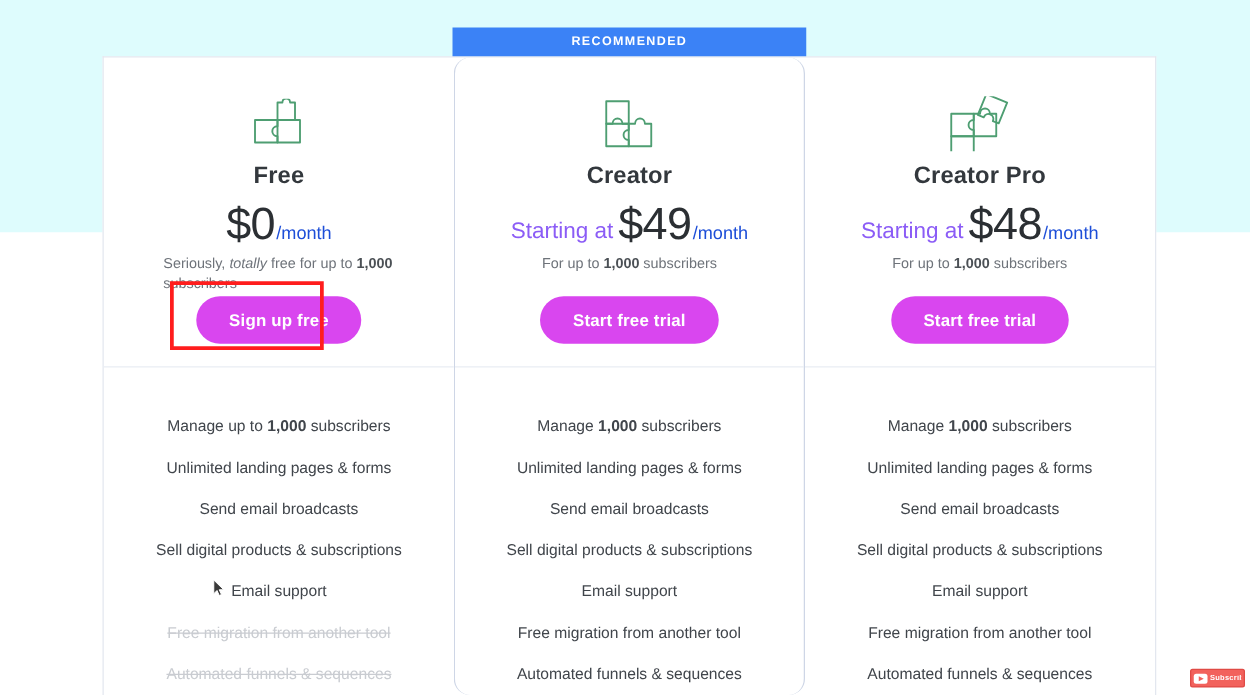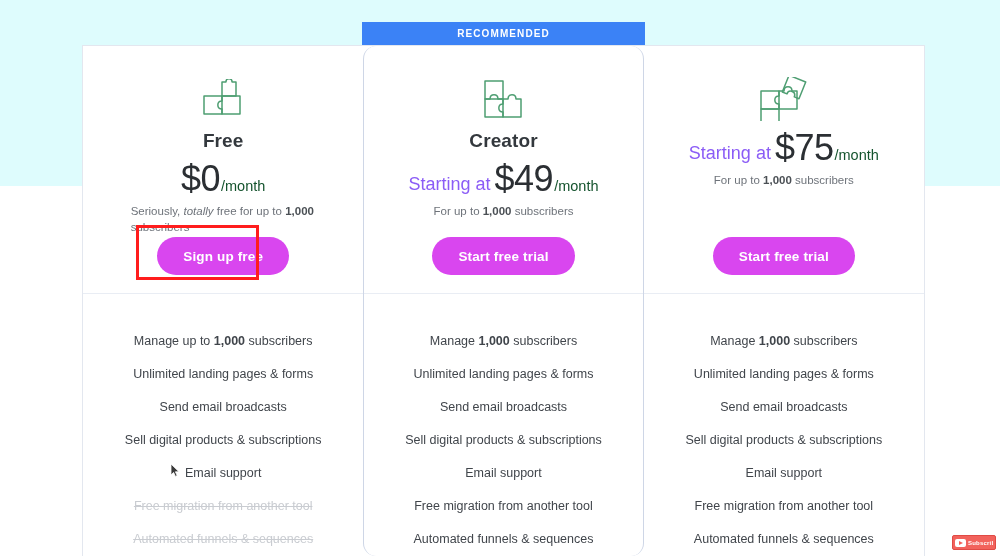--- a/index.html
+++ b/index.html
@@ -124,21 +124,21 @@
     top: -1px;
   }
   .price-amount {
     font-size: 36px;
     font-weight: 400;
     letter-spacing: -0.5px;
     line-height: 1;
   }
   .price-period {
     font-size: 14.5px;
-    color: #14532d;
+    color: #1d4ed8;
     margin-left: 1px;
     margin-top: 13px;
   }
   .price-note {
     font-size: 11.5px;
     color: #6e737a;
     text-align: left;
     line-height: 16px;
     max-width: 185px;
   }
@@ -329,23 +329,24 @@
           <div class="plan-icon">
             <svg width="52" height="44" viewBox="0 0 52 44" fill="none" stroke="#4e9e72" stroke-width="1.5" stroke-linejoin="round">
               <path d="M3 14 L21 14 L21 19.04 C15.456 19.04 15.456 26.96 21 26.96 L21 32 L3 32 L3 14 Z"></path>
               <path d="M21 14 L26.04 14 C26.04 8.456 33.96 8.456 33.96 14 L39 14 L39 32 L21 32 L21 14 Z"></path>
               <path d="M3 32 L21 32 L21 50 L3 50 L3 32 Z"></path>
               <g transform="rotate(22 36 10)">
                 <path d="M27 1 L45 1 L45 19 L39.96 19 C39.96 13.456 32.04 13.456 32.04 19 L27 19 L27 1 Z"></path>
               </g>
             </svg>
           </div>
+          <div class="plan-name">Creator Pro</div>
           <div class="price-line">
             <span class="price-prefix">Starting at</span>
-            <span class="price-amount">$75</span>
+            <span class="price-amount">$48</span>
             <span class="price-period">/month</span>
           </div>
           <div class="price-note">For up to <b>1,000</b> subscribers</div>
           <div class="cta-wrap">
             <button class="cta-btn">Start free trial</button>
           </div>
         </div>
         <div class="features">
           <div class="feature">Manage <b>1,000</b> subscribers</div>
           <div class="feature">Unlimited landing pages &amp; forms</div>

